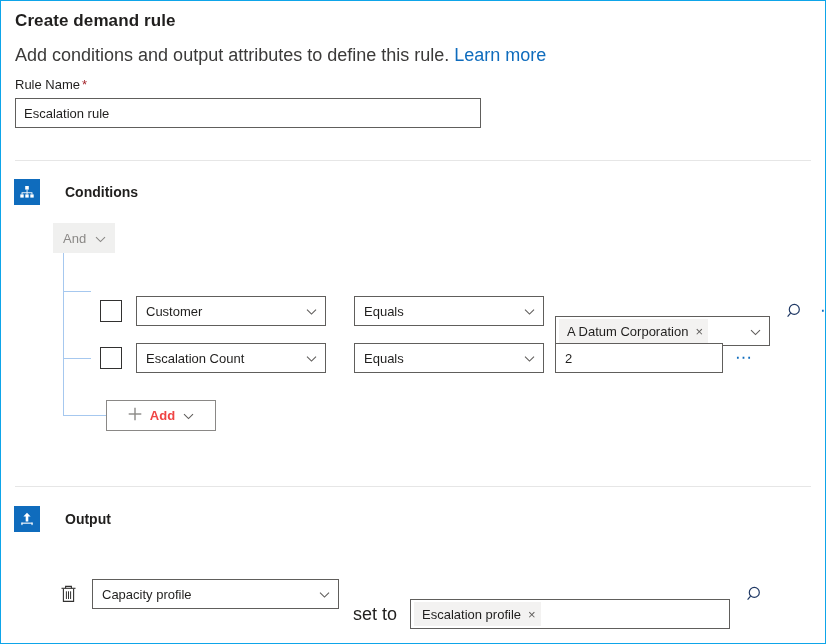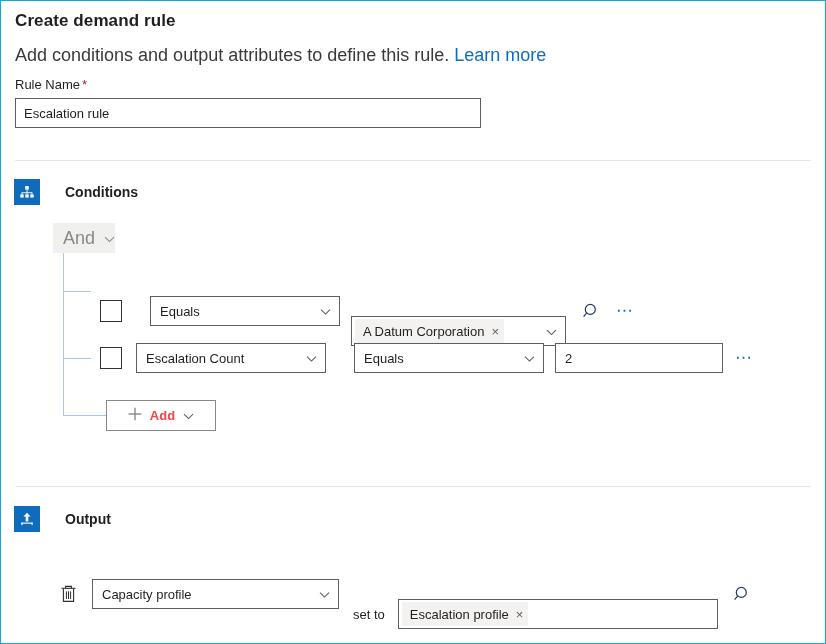--- a/index.html
+++ b/index.html
@@ -110,21 +110,21 @@
     height: 30px;
     box-sizing: border-box;
     background: #f0f0ef;
     display: flex;
     align-items: center;
     padding-left: 10px;
     gap: 9px;
     cursor: pointer;
     user-select: none;
   }
-  .and-pill .and-text { font-size: 18px; color: #8a8886; }
+  .and-pill .and-text { font-size: 13px; color: #8a8886; }
 
   .tree-vline {
     position: absolute;
     left: 62px;
     top: 252px;
     width: 1px;
     height: 163px;
     background: #a6c8ef;
   }
   .tree-hline {
@@ -273,21 +273,21 @@
   
   .output-row {
     position: absolute;
     left: 56px;
     top: 558px;
     display: flex;
     align-items: center;
   }
   .trash-btn { width: 22px; height: 24px; }
   .setto-label {
-    font-size: 13px;
+    font-size: 18px;
     color: #201f1e;
     margin-left: 14px;
     margin-right: 13px;
     white-space: nowrap;
     margin-top: 40px;
   }
   .w-out-attr { width: 247px; margin-left: 13px; }
   .w-out-val  { width: 320px; }
 </style>
 </head>
@@ -337,20 +337,28 @@
   </div>
 
   <div class="tree-vline"></div>
   <div class="tree-hline" id="tree-hline-1"></div>
   <div class="tree-hline" id="tree-hline-2"></div>
   <div class="tree-hline" id="tree-hline-3"></div>
 
   <div class="cond-row" id="cond-row-1">
     <span class="cond-checkbox"></span>
 
+    <div class="combo w-attr">
+      <span>Customer</span>
+      <span class="chev">
+        <svg width="11" height="7" viewBox="0 0 11 7" aria-hidden="true">
+          <path d="M1 1.2 L5.5 5.6 L10 1.2" fill="none" stroke="#605e5c" stroke-width="1.1"></path>
+        </svg>
+      </span>
+    </div>
 
     <div class="combo w-op">
       <span>Equals</span>
       <span class="chev">
         <svg width="11" height="7" viewBox="0 0 11 7" aria-hidden="true">
           <path d="M1 1.2 L5.5 5.6 L10 1.2" fill="none" stroke="#605e5c" stroke-width="1.1"></path>
         </svg>
       </span>
     </div>
 

